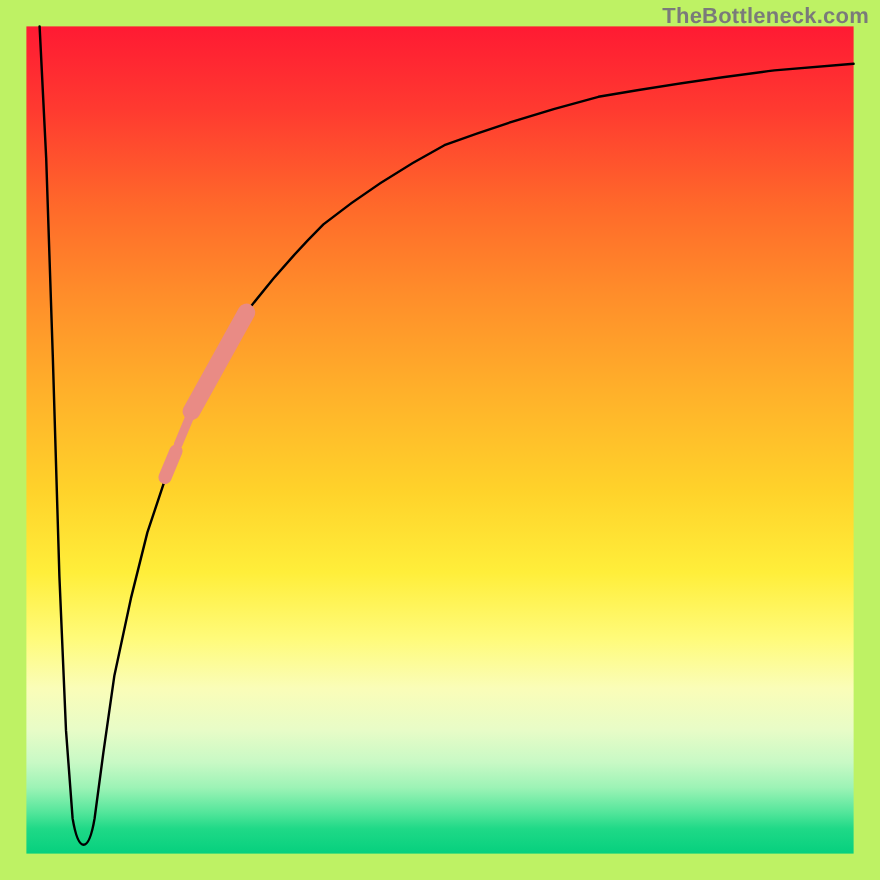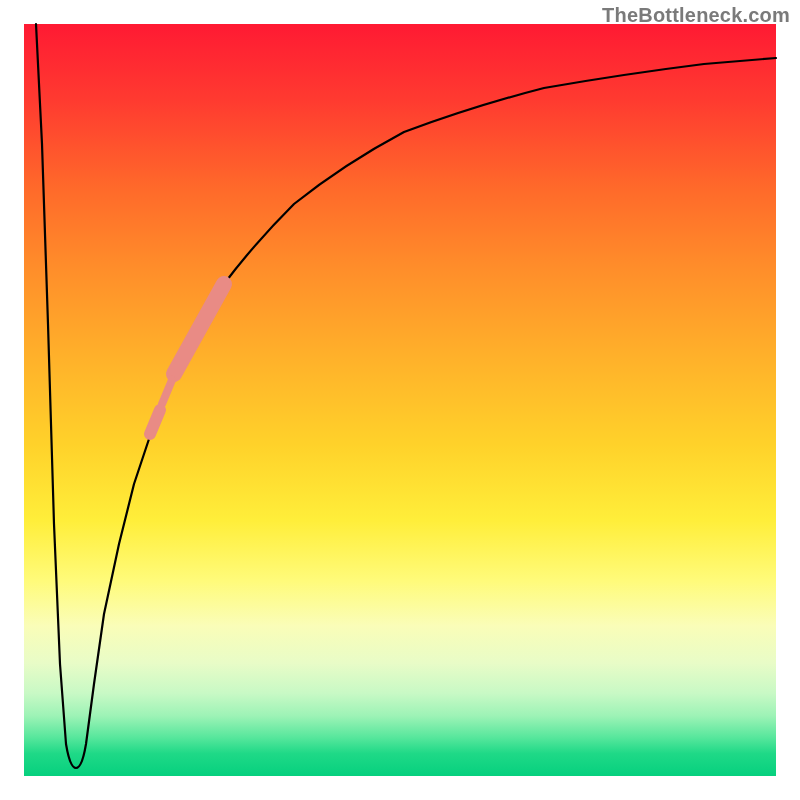--- a/index.html
+++ b/index.html
@@ -8,21 +8,21 @@
     width: 800px;
     height: 800px;
     overflow: hidden;
     background: #000;
     font-family: Arial, Helvetica, sans-serif;
   }
   .stage {
     position: relative;
     width: 800px;
     height: 800px;
-    background: #ffffff;
+    background: #bef264;
   }
   .watermark {
     position: absolute;
     top: 4px;
     right: 10px;
     color: #7a7a7a;
     font-size: 20px;
     font-weight: 600;
     letter-spacing: 0.2px;
     user-select: none;

